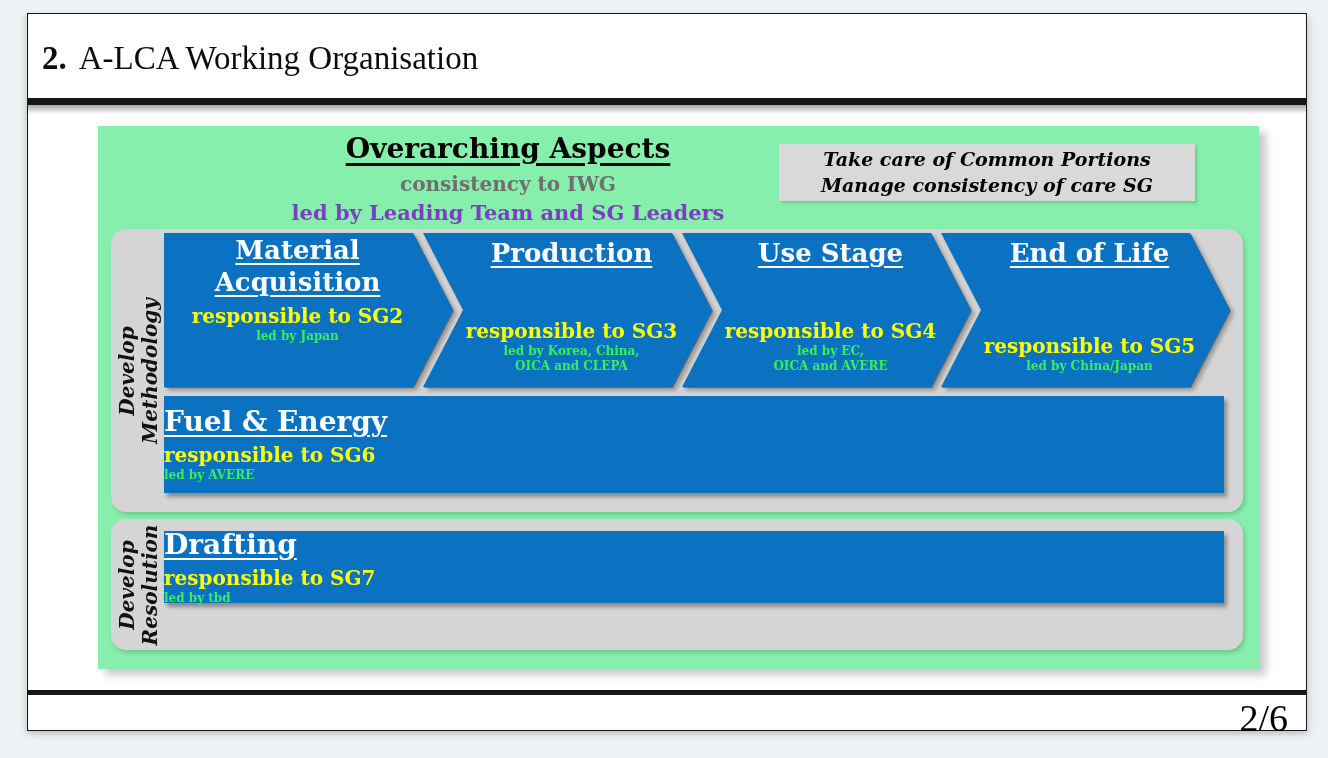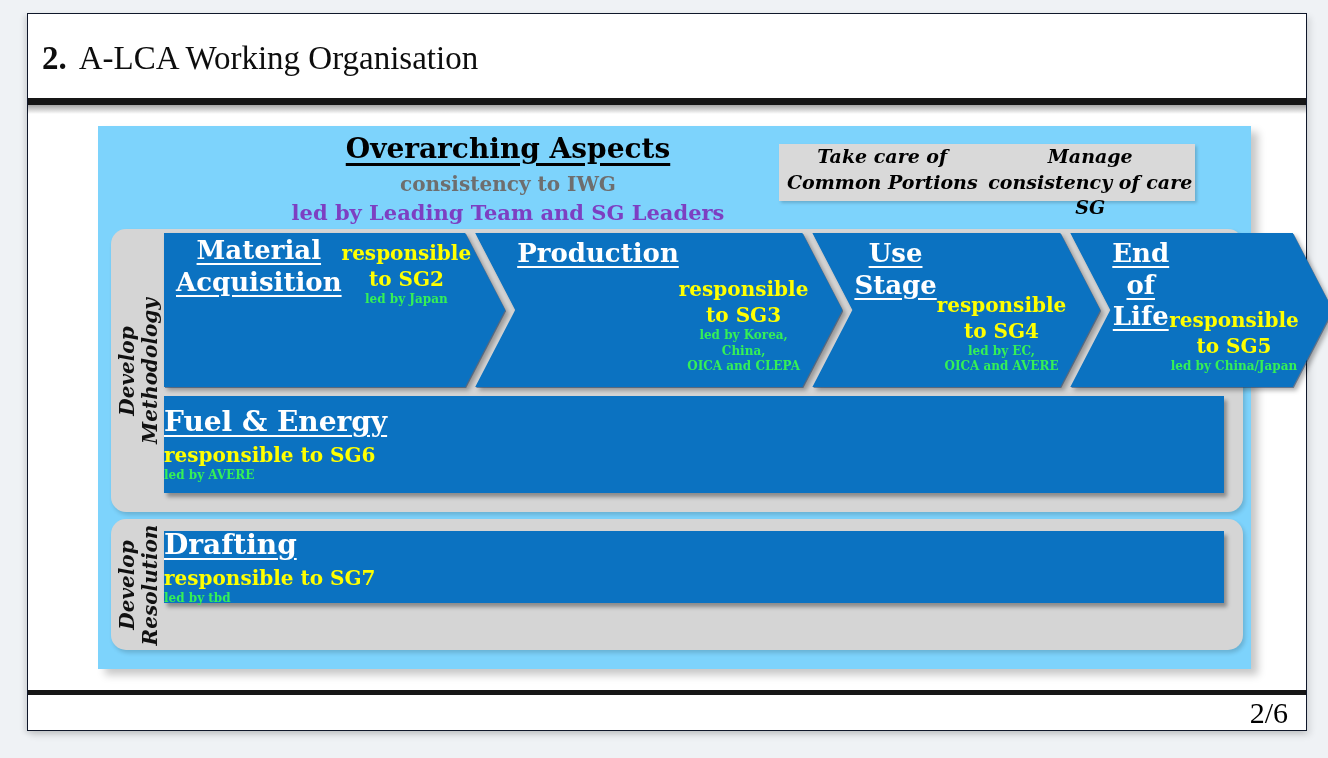--- a/index.html
+++ b/index.html
@@ -22,36 +22,37 @@
   .slide-title .num{font-weight:bold;margin-right:12px;}
   .header-rule{
     position:absolute;left:0;top:84px;width:100%;height:7px;background:#161616;
   }
   .header-rule::after{
     content:"";position:absolute;left:0;top:7px;width:100%;height:9px;
     background:linear-gradient(rgba(0,0,0,0.35),rgba(0,0,0,0));
   }
   .panel{
     position:absolute;left:70px;top:112px;width:1153px;height:543px;
-    background:#7dd3fc;
+    background:#86efac;
     box-shadow:7px 6px 8px rgba(0,0,0,0.22);
+    padding-left:8px;
   }
   .overarching{
     position:absolute;left:70px;top:6px;width:680px;text-align:center;
   }
   .ov-title{
     font-size:28px;font-weight:bold;color:#000;
     text-decoration:underline;text-decoration-thickness:3px;text-underline-offset:5px;
   }
   .ov-resp{font-size:20px;font-weight:bold;color:#6e6e6e;margin-top:7px;}
   .ov-led{font-size:21px;font-weight:bold;color:#7d3fc2;margin-top:4px;}
   .note-box{
     position:absolute;left:681px;top:18px;width:416px;height:57px;
     background:#d9d9d9;box-shadow:2px 2px 3px rgba(0,0,0,0.18);
-    display:flex;flex-direction:row;justify-content:center;
+    display:flex;flex-direction:column;justify-content:center;
     text-align:center;font-weight:bold;font-style:italic;font-size:19px;
     color:#000;line-height:1.35;
   }
   .section{
     position:absolute;left:13px;width:1132px;background:#d5d5d5;
     border-radius:15px;box-shadow:2px 3px 4px rgba(0,0,0,0.16);
   }
   .section.methodology{top:103px;height:283px;}
   .section.resolution{top:393px;height:131px;}
   .side-label{
@@ -66,21 +67,21 @@
     position:absolute;left:53px;top:4px;width:1066px;height:154px;display:flex;
   }
   .chev-wrap{
     flex:1;
     filter:drop-shadow(1px 1px 0 rgba(35,65,105,0.55)) drop-shadow(3px 3px 2px rgba(0,0,0,0.30));
   }
   .chev-wrap + .chev-wrap{margin-left:-30px;}
   .chev{
     width:100%;height:100%;box-sizing:border-box;
     background:#0b72c1;color:#fff;text-align:center;
-    display:flex;flex-direction:row;
+    display:flex;flex-direction:column;
     padding:5px 34px 8px 42px;
     clip-path:polygon(0 0, calc(100% - 40px) 0, 100% 50%, calc(100% - 40px) 100%, 0 100%, 40px 50%);
   }
   .chev.first{
     clip-path:polygon(0 0, calc(100% - 40px) 0, 100% 50%, calc(100% - 40px) 100%, 0 100%);
     padding-left:12px;padding-top:2px;
   }
   .chev-title{
     font-size:26px;font-weight:bold;line-height:1.22;
     text-decoration:underline;text-decoration-thickness:2px;text-underline-offset:4px;
@@ -98,21 +99,21 @@
   .bar.fuel{top:167px;height:97px;}
   .bar.drafting{top:12px;height:72px;}
   .bar-title{
     font-size:28px;font-weight:bold;line-height:1.2;
     text-decoration:underline;text-decoration-thickness:2px;text-underline-offset:4px;
   }
   .bar .resp{margin-top:3px;}
   .footer-rule{position:absolute;left:0;top:676px;width:100%;height:5px;background:#161616;}
   .page-num{
     position:absolute;right:18px;top:682px;
-    font-family:"Liberation Serif",serif;font-size:30px;color:#000;
+    font-family:"Liberation Serif",serif;font-size:38px;color:#000;
   }
 </style>
 </head>
 <body>
 
 <div class="slide">
 
   <div class="slide-title">
     <span class="num">2.</span><span>A-LCA Working Organisation</span>
   </div>

